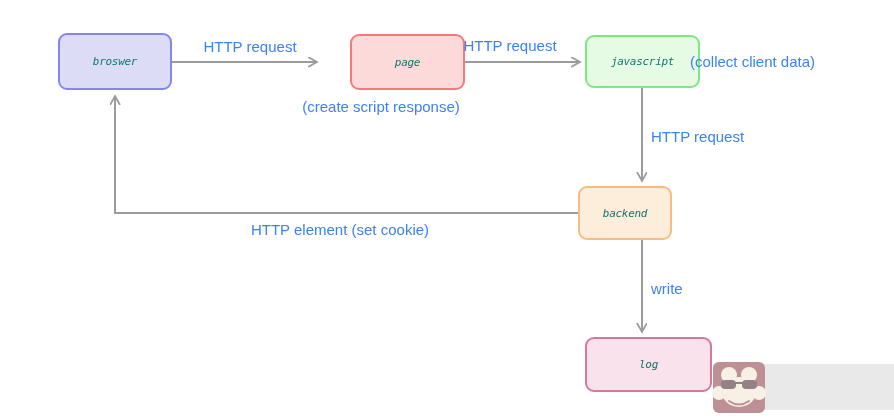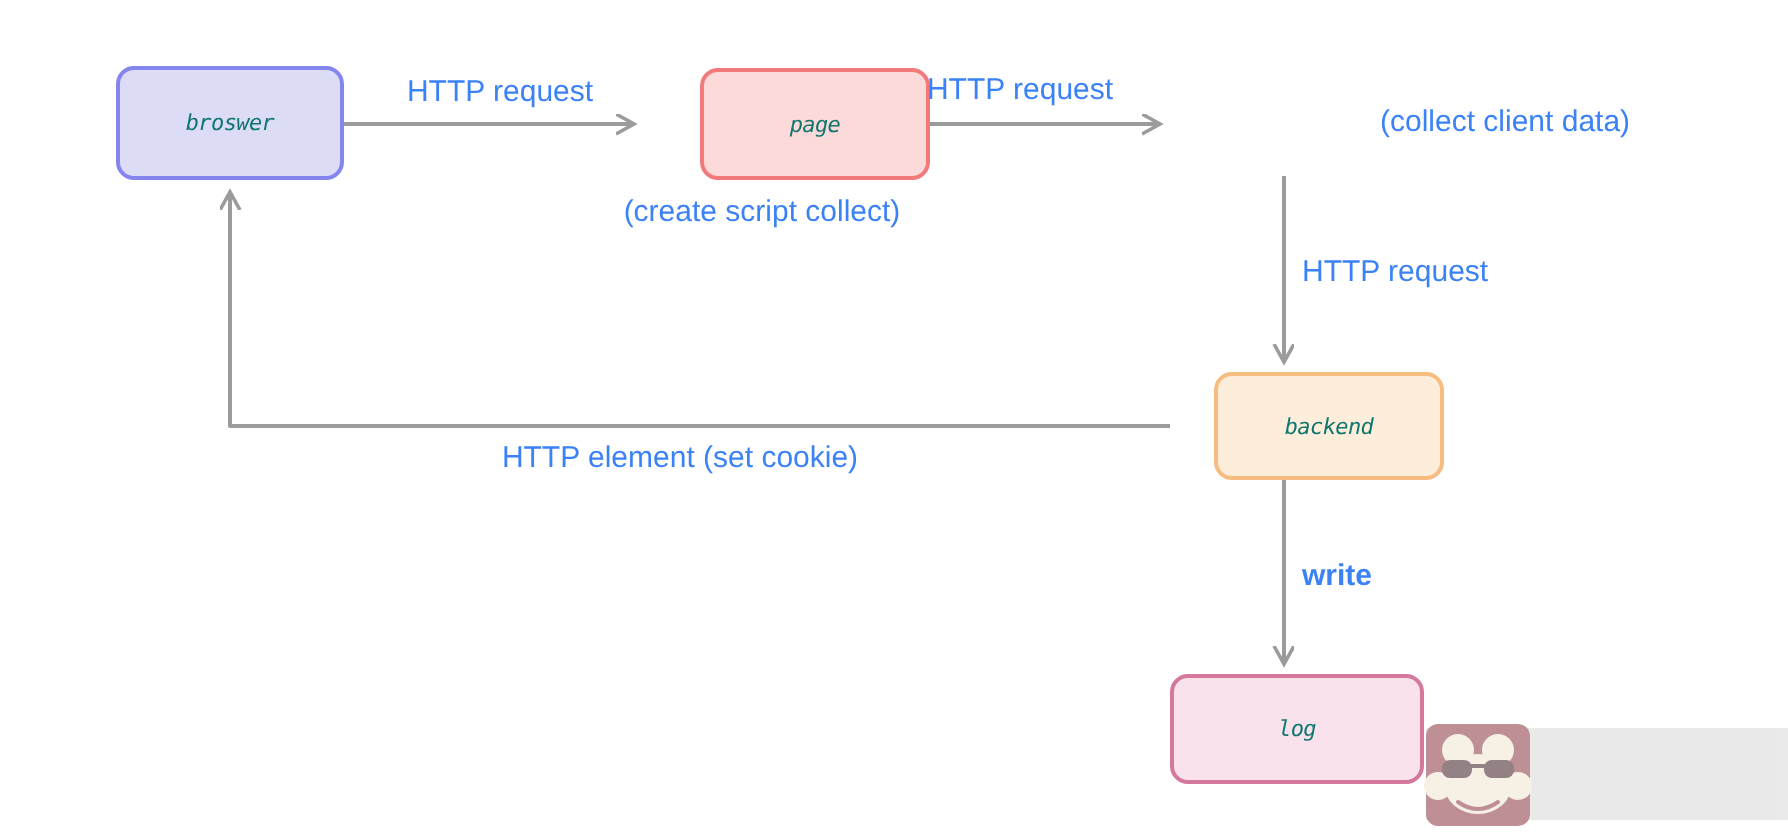--- a/index.html
+++ b/index.html
@@ -21,35 +21,35 @@
   .node-label{
     font-family:"DejaVu Sans Mono", monospace;
     font-style:italic;
     font-size:11px;
     color:#0f766e;
     letter-spacing:-0.3px;
   }
   #n-broswer   {left:58px;  top:33px;  width:114px; height:57px;}
   #n-page      {left:322px; top:34px;  width:115px; height:56px;margin-left:28px;}
   #n-javascript{left:585px; top:35px;  width:115px; height:53px;}
-  #n-backend   {left:607px; top:186px; width:115px; height:54px;}
+  #n-backend   {left:578px; top:186px; width:94px; height:54px;}
   #n-log      {left:585px; top:337px; width:127px; height:55px;}
   .elabel{
     position:absolute;
     font-size:15px;
     color:#3b82f6;
     white-space:nowrap;
   }
   .center-xy{transform:translate(-50%,-50%);}
   .center-y{transform:translateY(-50%);}
   #el-req1{left:250px;top:46px;}
   #el-req2{left:510px;top:45px;}
   #el-req3{left:651px;top:136px;}
   #el-resp{left:340px;top:229px;}
-  #el-write{left:651px;top:288px;font-weight:bold;}
+  #el-write{left:651px;top:288px;}
   #an-create{left:381px;top:106px;}
   #an-collect{left:690px;top:61px;}
 </style>
 </head>
 <body>
 
 <div id="canvas">
 
   <svg class="overlay" width="894" height="419" viewBox="0 0 894 419">
     <defs>
@@ -84,31 +84,34 @@
   </svg>
 
   <div class="node" id="n-broswer" style="background-color: rgb(220, 220, 247); border-color: rgb(133, 133, 238);">
     <span class="node-label">broswer</span>
   </div>
 
   <div class="node" id="n-page" style="background-color: rgb(252, 218, 218); border-color: rgb(243, 122, 122);">
     <span class="node-label">page</span>
   </div>
 
+  <div class="node" id="n-javascript" style="background-color: rgb(229, 251, 227); border-color: rgb(125, 232, 125);">
+    <span class="node-label">javascript</span>
+  </div>
 
   <div class="node" id="n-backend" style="background-color: rgb(253, 238, 220); border-color: rgb(246, 188, 128);">
     <span class="node-label">backend</span>
   </div>
 
   <div class="node" id="n-log" style="background-color: rgb(249, 226, 236); border-color: rgb(212, 120, 158);">
     <span class="node-label">log</span>
   </div>
 
   <div class="elabel center-xy" id="el-req1">HTTP request</div>
   <div class="elabel center-xy" id="el-req2">HTTP request</div>
   <div class="elabel center-y" id="el-req3">HTTP request</div>
   <div class="elabel center-xy" id="el-resp">HTTP element (set cookie)</div>
   <div class="elabel center-y" id="el-write">write</div>
 
-  <div class="elabel center-xy" id="an-create">(create script collect)</div>
+  <div class="elabel center-xy" id="an-create">(create script response)</div>
   <div class="elabel center-y" id="an-collect">(collect client data)</div>
 
 </div>
 
 </body></html>

